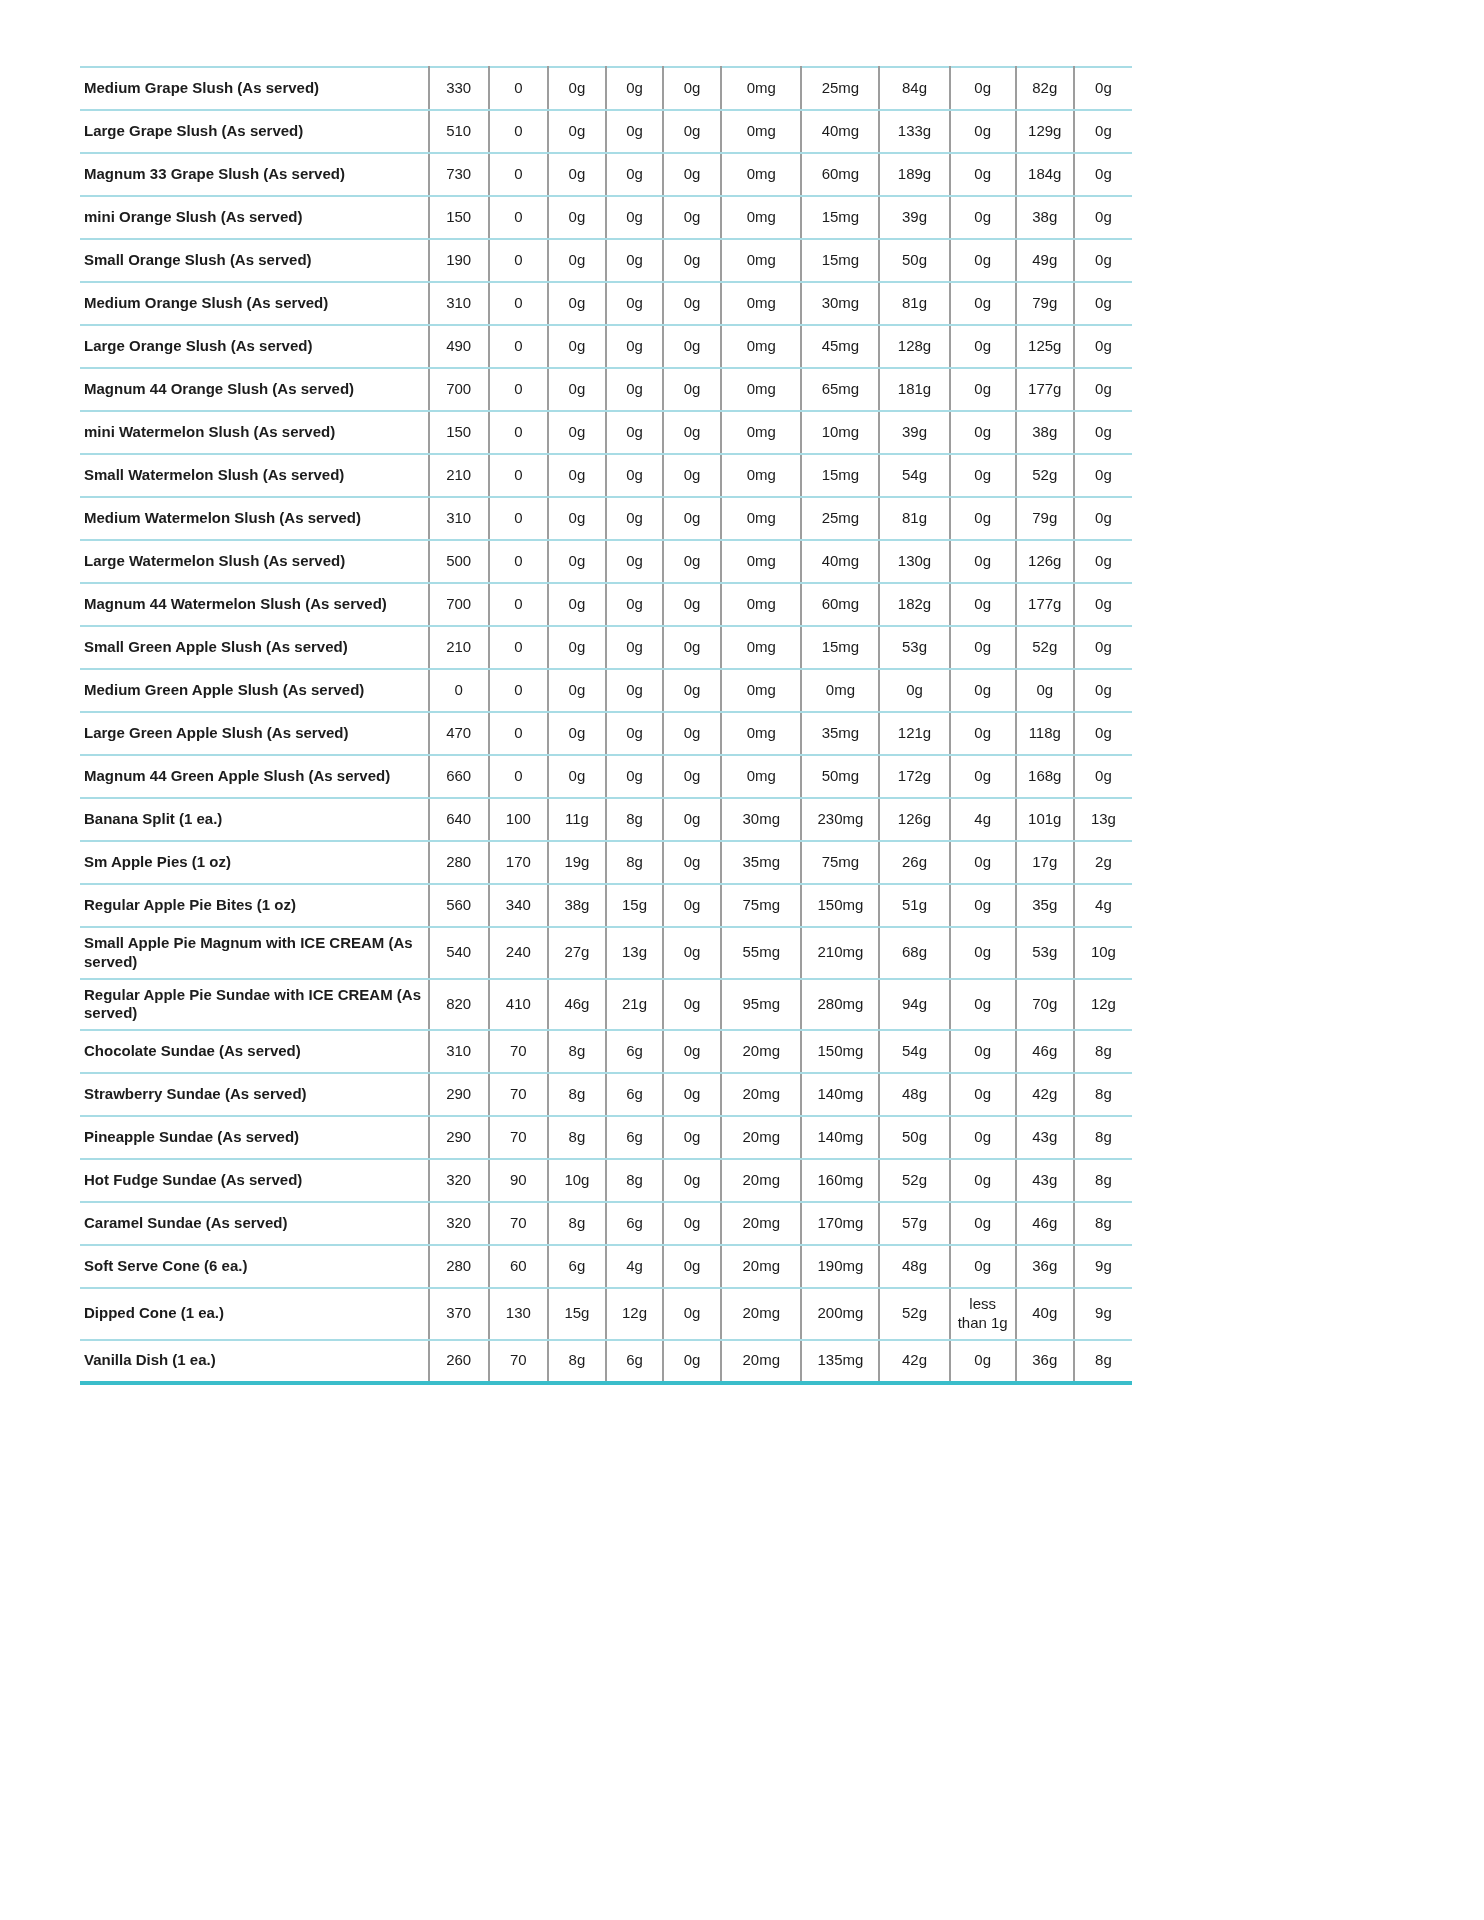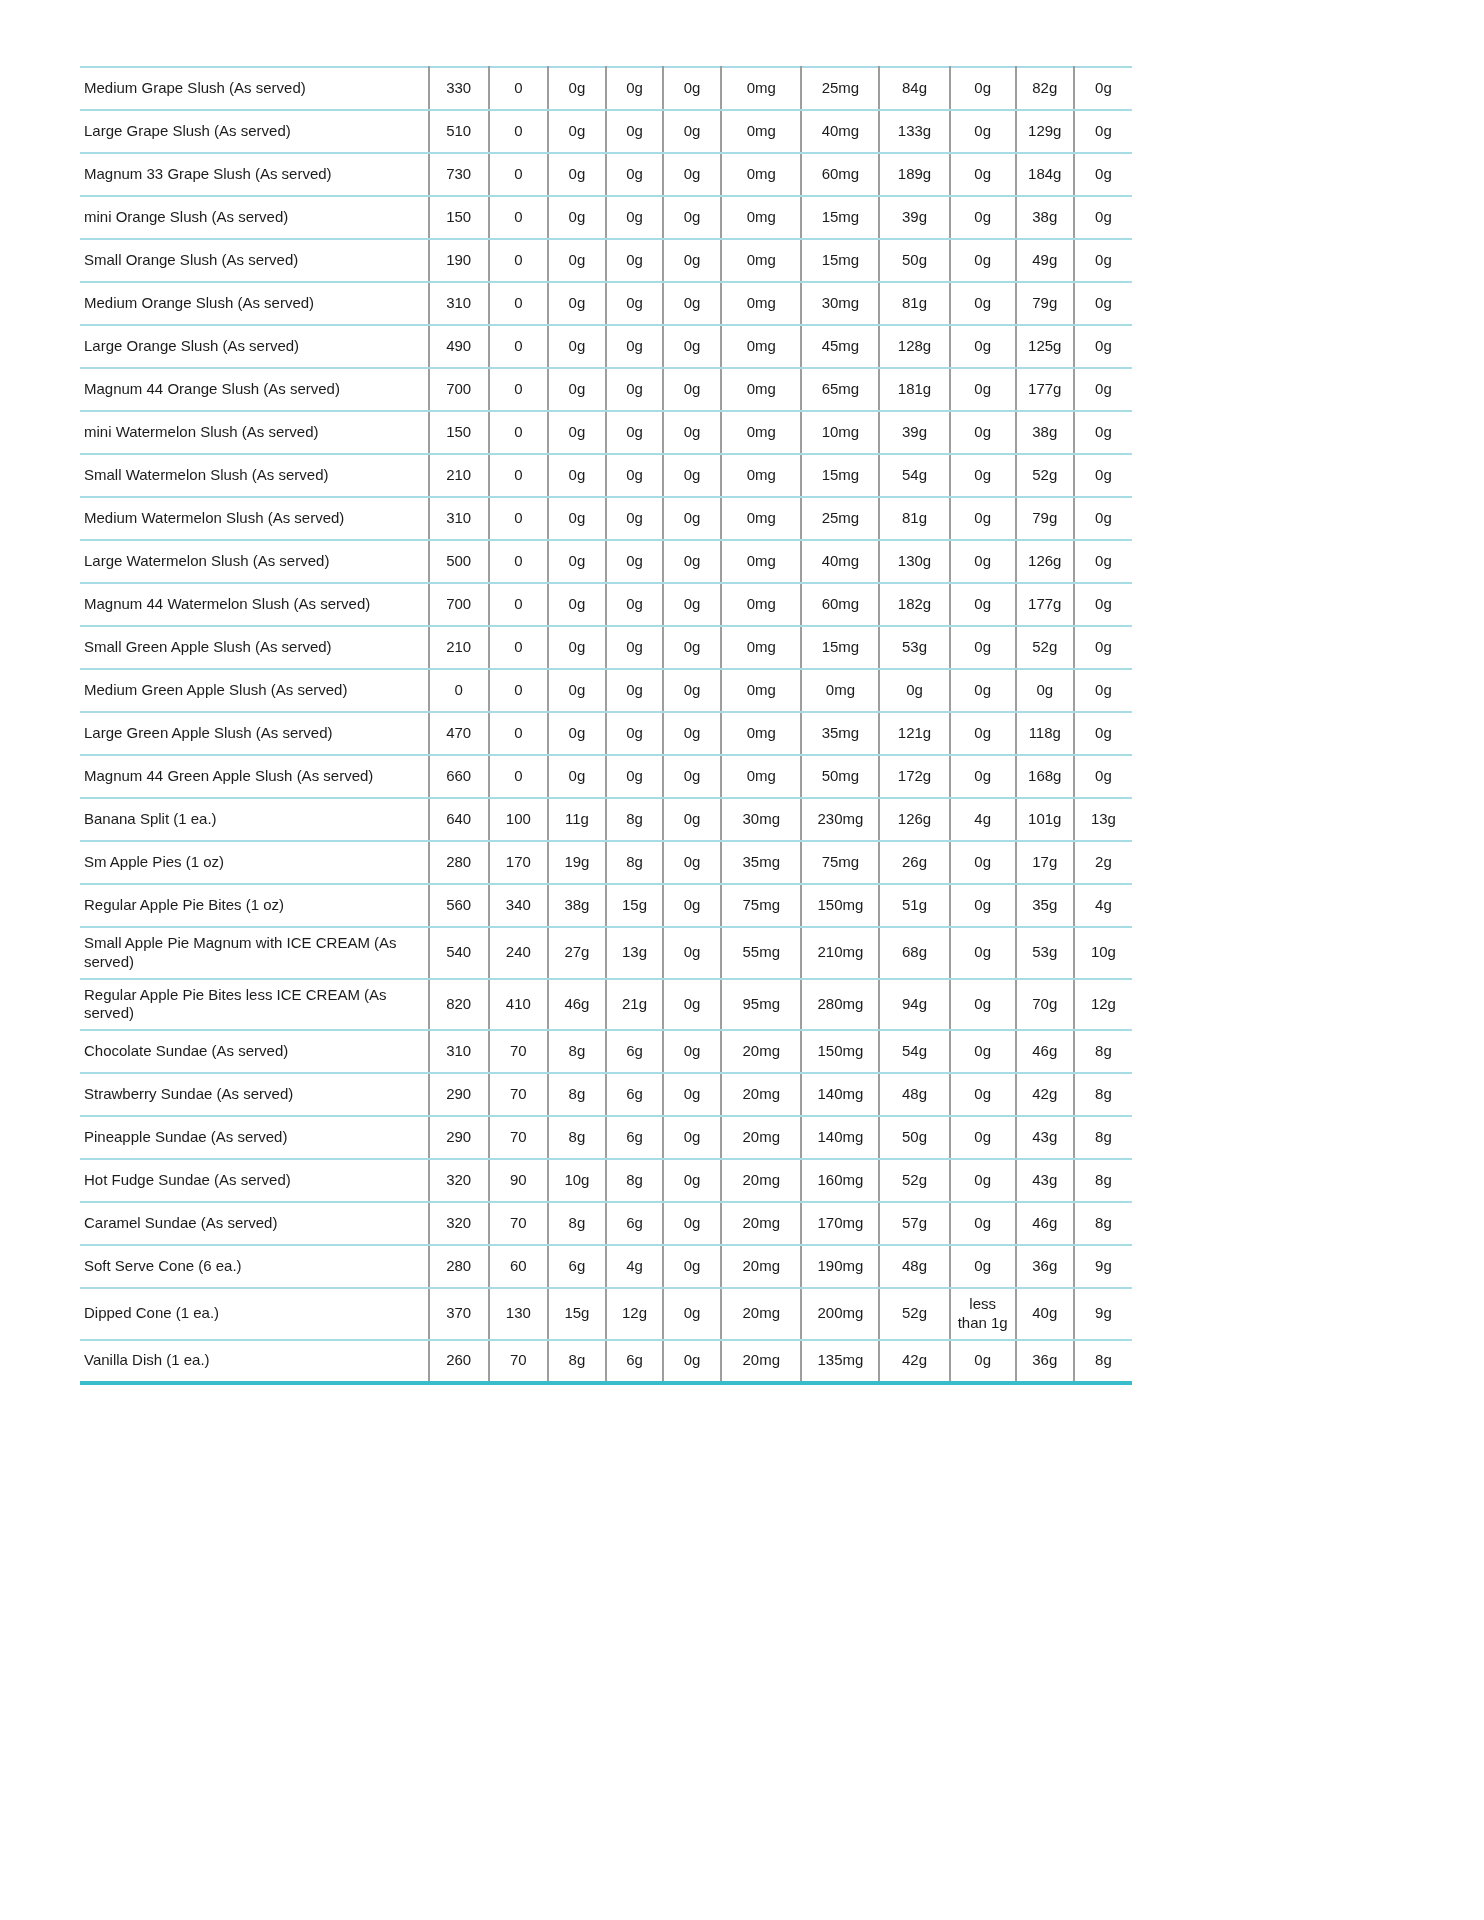--- a/index.html
+++ b/index.html
@@ -33,20 +33,21 @@
     height: 43px;
     padding: 6px 4px;
     border-bottom: 2px solid var(--row-divider, #a8dce5);
     vertical-align: middle;
     word-wrap: break-word;
   }
   td.item-name {
     text-align: left;
     padding-left: 13px;
     padding-right: 12px;
+    font-weight: bold;
   }
   td.value-cell {
     text-align: center;
     border-left: 2px solid var(--column-divider, #9d9d9d);
   }
 </style>
 </head>
 <body>
 
 <div class="table-wrap">
@@ -354,21 +355,21 @@
           <td class="value-cell">13g</td>
           <td class="value-cell">0g</td>
           <td class="value-cell">55mg</td>
           <td class="value-cell">210mg</td>
           <td class="value-cell">68g</td>
           <td class="value-cell">0g</td>
           <td class="value-cell">53g</td>
           <td class="value-cell">10g</td>
         </tr>
         <tr>
-          <td class="item-name">Regular Apple Pie Bites less ICE CREAM (As served)</td>
+          <td class="item-name">Regular Apple Pie Sundae with ICE CREAM (As served)</td>
           <td class="value-cell">820</td>
           <td class="value-cell">410</td>
           <td class="value-cell">46g</td>
           <td class="value-cell">21g</td>
           <td class="value-cell">0g</td>
           <td class="value-cell">95mg</td>
           <td class="value-cell">280mg</td>
           <td class="value-cell">94g</td>
           <td class="value-cell">0g</td>
           <td class="value-cell">70g</td>

